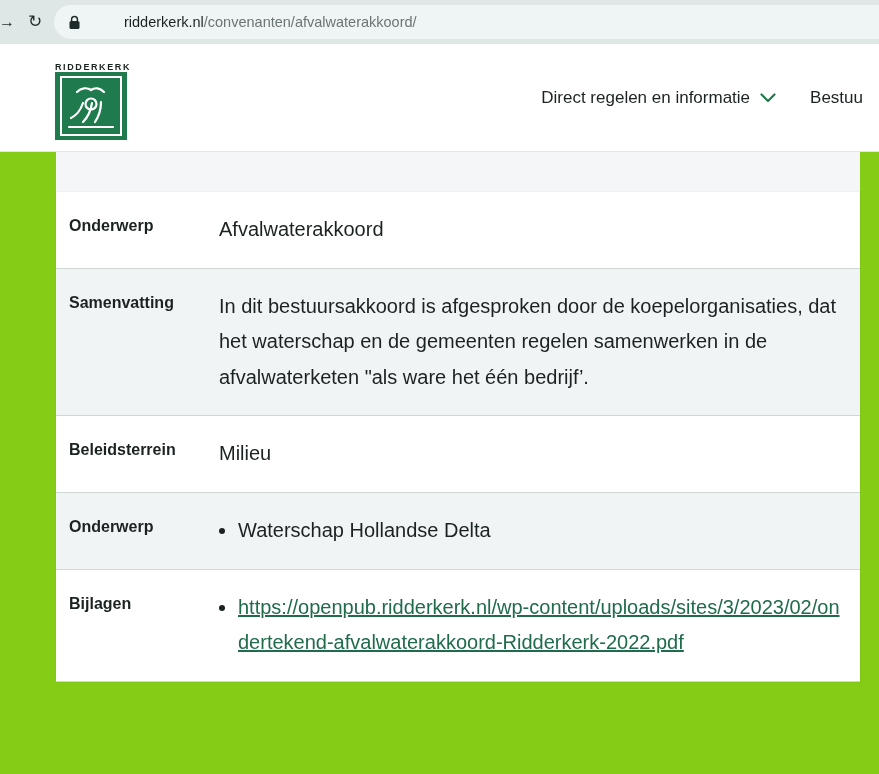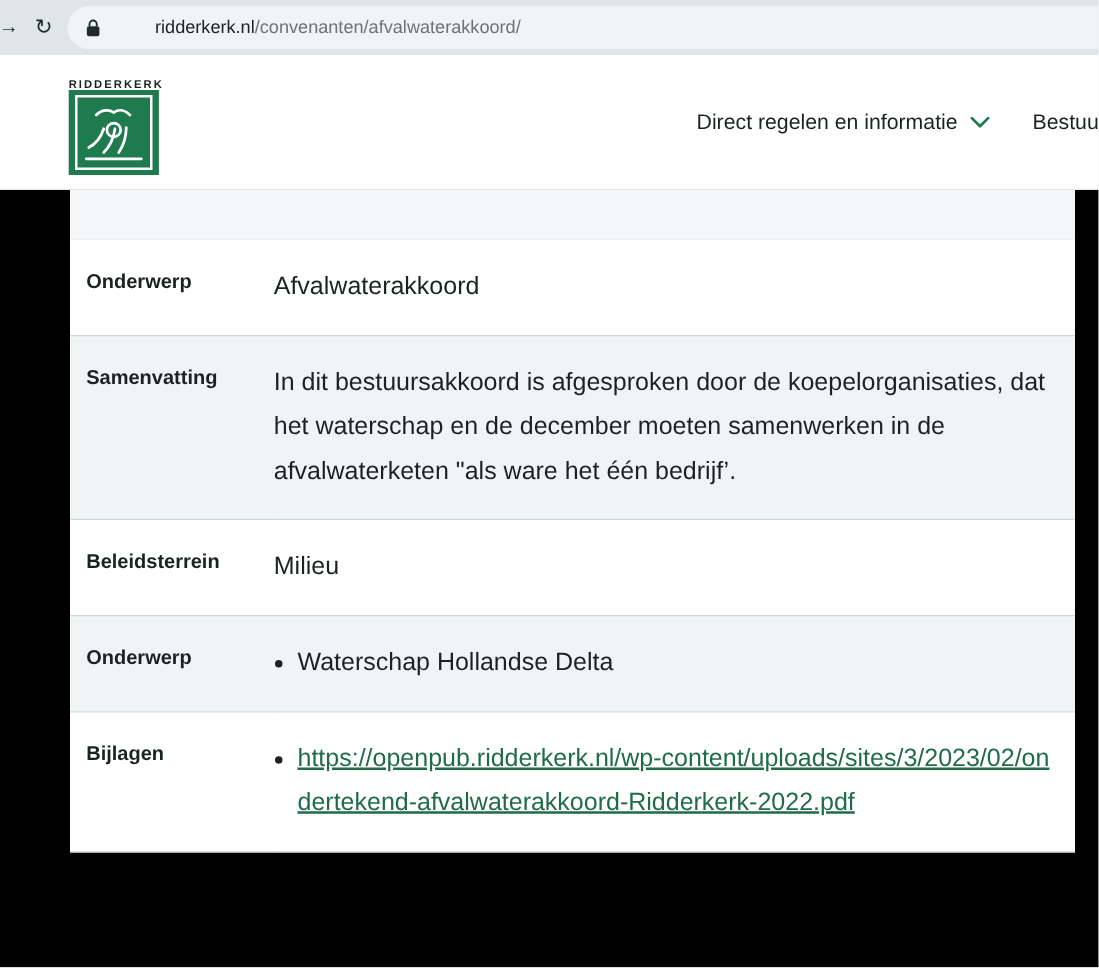--- a/index.html
+++ b/index.html
@@ -123,21 +123,21 @@
   }
   .logo-shield svg { display: block; }
 
   .nav {
     position: absolute;
     right: 0;
     top: 0;
     height: 108px;
     display: flex;
     align-items: center;
-    padding-right: 0px;
+    padding-right: 16px;
   }
   .nav-item {
     font-size: 17px;
     color: #1b2322;
     margin-left: 34px;
     display: flex;
     align-items: center;
     white-space: nowrap;
   }
   .nav-item:last-child { margin-right: 0px; padding-right: 0; }
@@ -147,21 +147,21 @@
     color: #1f7a4d;
   }
 
   
   .content {
     position: absolute;
     top: 108px;
     left: 0;
     width: 879px;
     bottom: 0;
-    background: #000000;
+    background: #84cc16;
   }
   .card {
     position: absolute;
     top: 40px;
     left: 56px;
     width: 804px;
     background: #ffffff;
     box-shadow: 0 0 0 1px rgba(0,0,0,0.02);
   }
   table.detail {
@@ -267,21 +267,21 @@
     <div class="top-strip"></div>
     <div class="card">
       <table class="detail">
         <tbody>
           <tr class="plain">
             <th>Onderwerp</th>
             <td>Afvalwaterakkoord</td>
           </tr>
           <tr class="alt">
             <th>Samenvatting</th>
-            <td>In dit bestuursakkoord is afgesproken door de koepelorganisaties, dat het waterschap en de december moeten samenwerken in de afvalwaterketen "als ware het één bedrijf’.</td>
+            <td>In dit bestuursakkoord is afgesproken door de koepelorganisaties, dat het waterschap en de gemeenten regelen samenwerken in de afvalwaterketen "als ware het één bedrijf’.</td>
           </tr>
           <tr class="plain">
             <th>Beleidsterrein</th>
             <td>Milieu</td>
           </tr>
           <tr class="alt">
             <th>Onderwerp</th>
             <td>
               <ul class="bullets">
                 <li>Waterschap Hollandse Delta</li>

